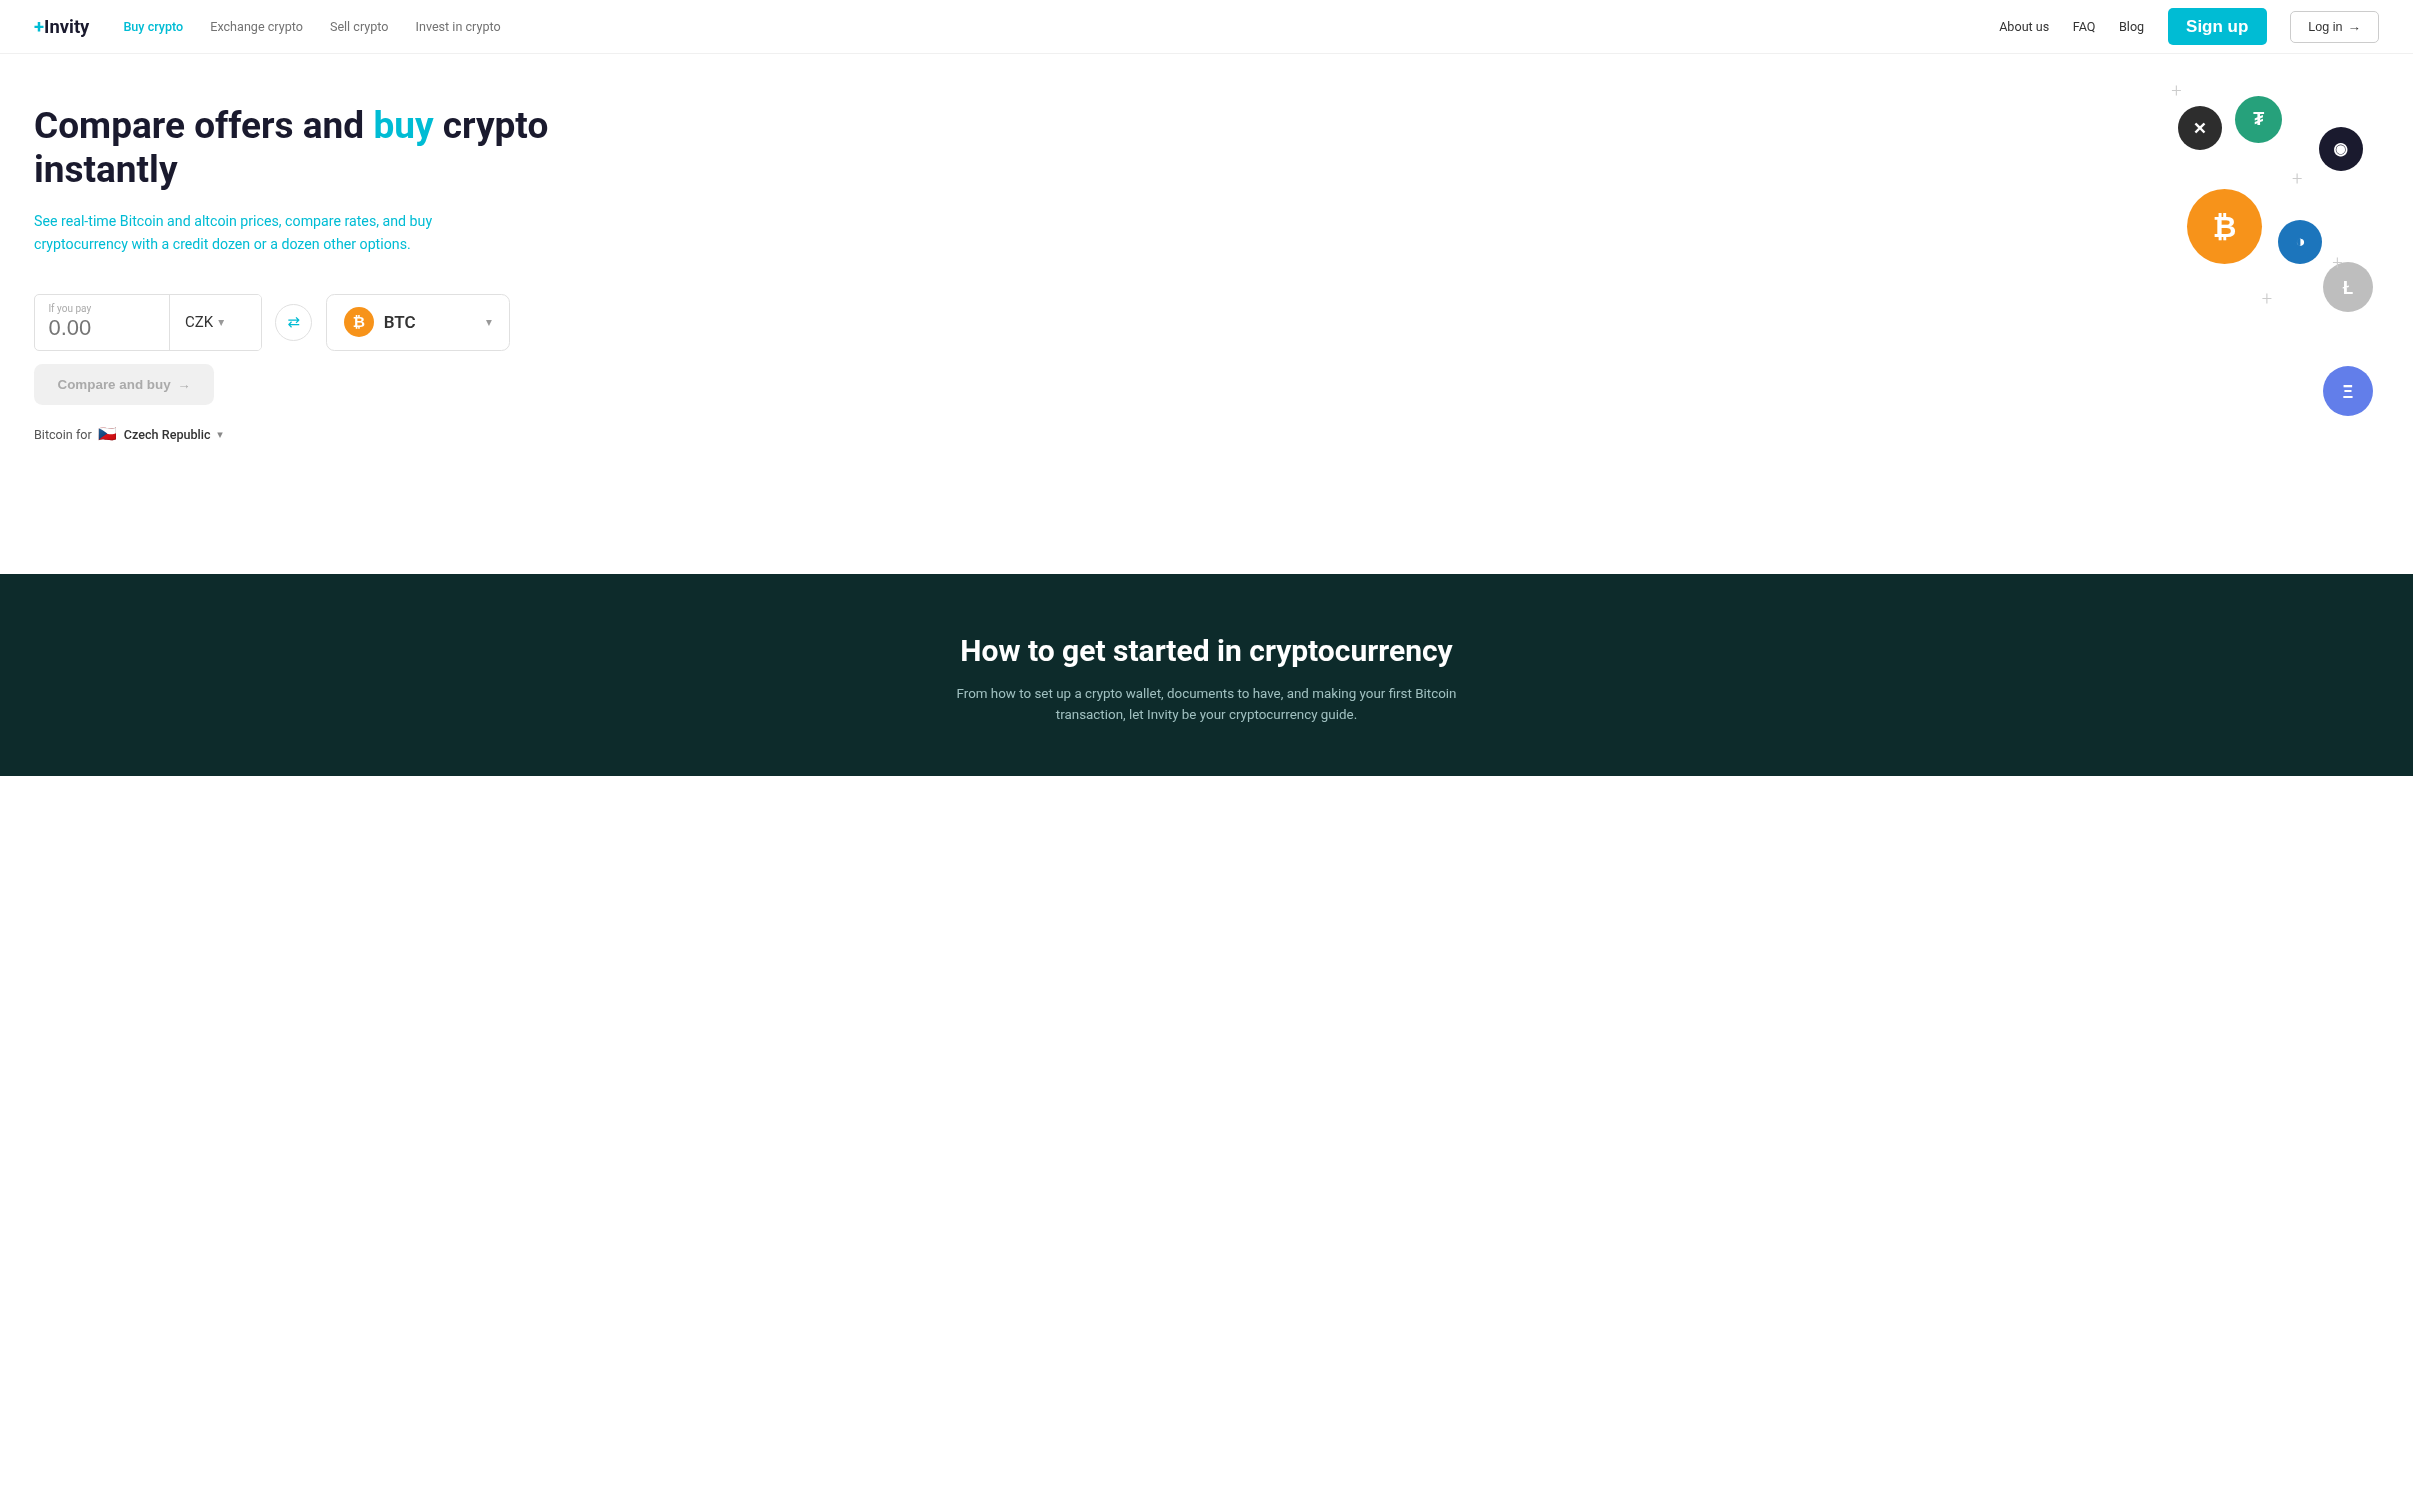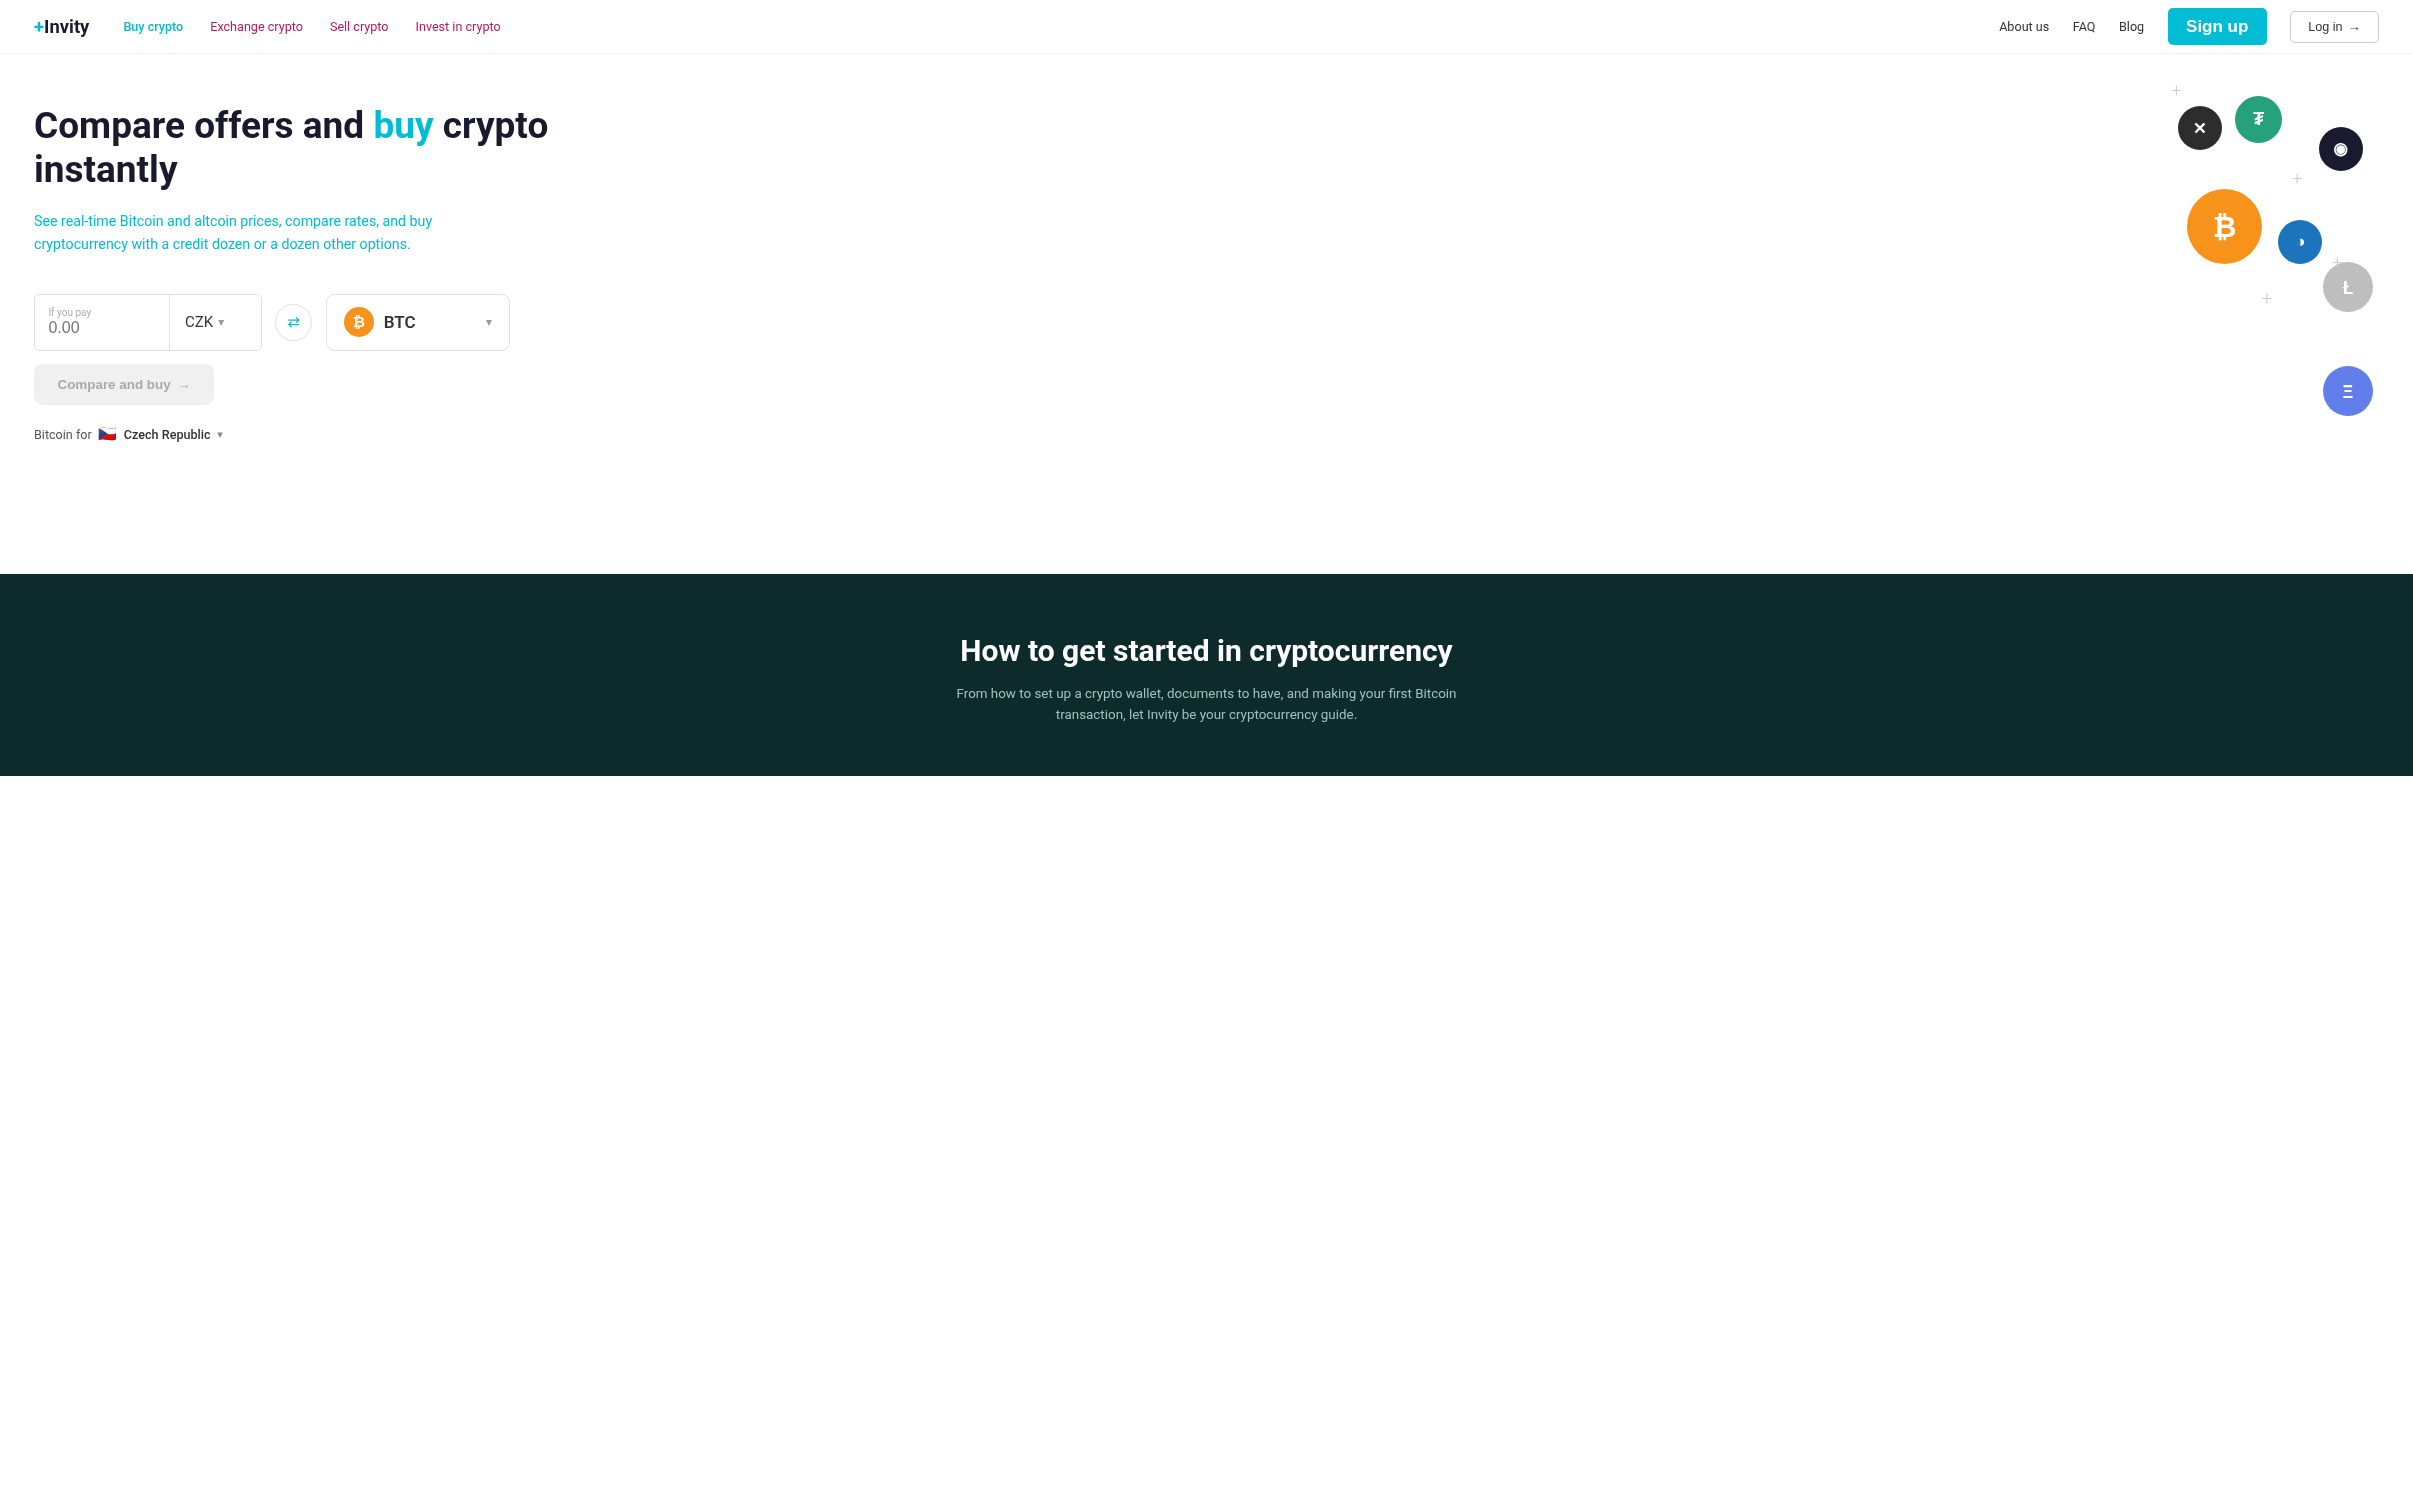--- a/index.html
+++ b/index.html
@@ -27,21 +27,21 @@
     .logo-plus { color: #00bcd4; }
     .nav-links {
       display: flex;
       align-items: center;
       gap: 27px;
       flex: 1;
       text-align: right;
     }
     .nav-link {
       font-size: 12.6px;
-      color: #be185d;
+      color: #737373;
       text-decoration: none;
       cursor: pointer;
     }
     .nav-link.active { color: #00bcd4; font-weight: 500; }
     .nav-right {
       display: flex;
       align-items: center;
       gap: 23.5px;
       margin-left: auto;
     }
@@ -128,21 +128,21 @@
       min-width: 134px;
     }
     .input-label {
       font-size: 10px;
       color: #aaa;
       margin-bottom: 1.7px;
     }
     .input-amount {
       border: none;
       outline: none;
-      font-size: 16px;
+      font-size: 22px;
       color: #bbb;
       width: 84px;
       background: transparent;
     }
     .currency-select {
       display: flex;
       align-items: center;
       gap: 5px;
       padding: 0 15px;
       border-left: 1.3px solid #e0e0e0;

